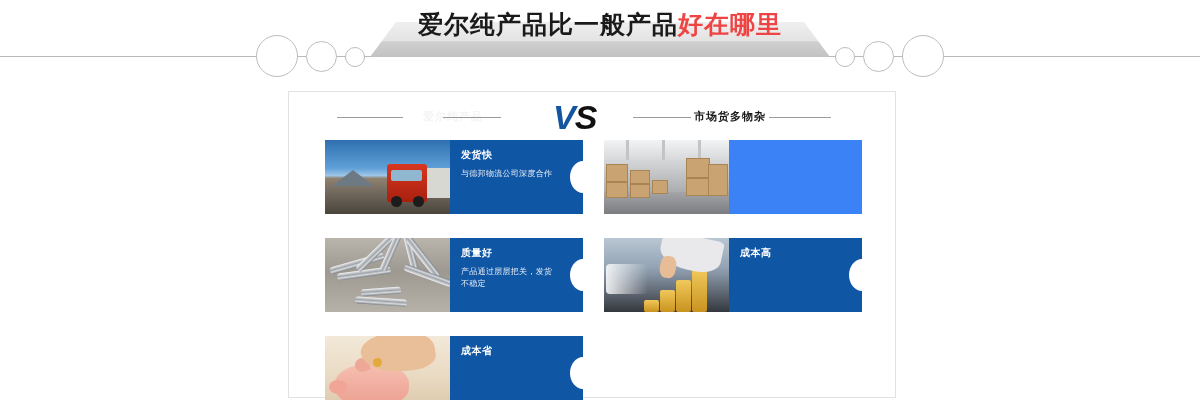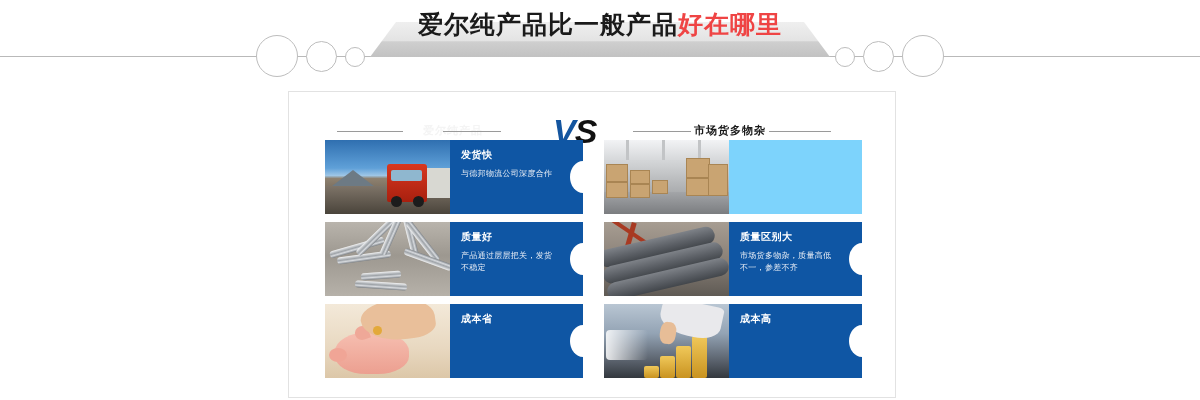--- a/index.html
+++ b/index.html
@@ -46,21 +46,21 @@
   .banner-title .hl{color:#ef4444;}
 
   
   .panel{
     position:absolute;left:288px;top:91px;width:608px;height:307px;
     border:1px solid #e2e2e2;background:#ffffff;box-sizing:border-box;
   }
 
   
   .vsbar{
-    position:absolute;left:288px;top:96px;width:608px;height:44px;margin-top:14px;
+    position:absolute;left:288px;top:96px;width:608px;height:44px;
   }
   .rule{
     position:absolute;height:1px;background:#9a9a9a;top:21px;
   }
   .rule.l1{left:49px;width:66px;}
   .rule.l2{left:155px;width:58px;}
   .rule.r1{left:345px;width:58px;}
   .rule.r2{left:481px;width:62px;}
   .left-label{
     position:absolute;left:115px;top:13px;width:100px;
@@ -82,22 +82,22 @@
 
   
   .grid{
     position:absolute;left:325px;top:140px;width:537px;height:244px;
   }
   .col{position:absolute;top:0;width:258px;}
   .col.left{left:0;}
   .col.right{left:279px;}
 
   .card{
-    position:relative;width:258px;height:74px;margin-bottom:8px;
-    display:flex;overflow:hidden;background:#7dd3fc;
+    position:relative;width:258px;height:74px;margin-bottom:24px;
+    display:flex;overflow:hidden;background:#3b82f6;
   }
   .card .thumb{
     width:125px;height:74px;flex:0 0 125px;position:relative;overflow:hidden;
   }
   .card .body{
     flex:1 1 auto;position:relative;background:#0f56a4;
     padding:9px 26px 0 11px;box-sizing:border-box;
   }
   .card .ttl{
     font-size:10px;font-weight:bold;color:#ffffff;line-height:12px;
@@ -298,36 +298,20 @@
           <b style="left:26px;top:30px;width:20px;height:14px"></b>
           <b style="left:26px;top:44px;width:20px;height:14px"></b>
           <b style="left:82px;top:18px;width:24px;height:20px"></b>
           <b style="left:82px;top:38px;width:24px;height:18px"></b>
           <b style="left:104px;top:24px;width:20px;height:32px"></b>
           <b style="left:48px;top:40px;width:16px;height:14px"></b>
         </div>
       </div>
     </div>
 
-    <div class="card">
-      <div class="thumb">
-        <div class="pic p-bigpipe">
-          <s></s>
-            <s></s>
-          <u></u>
-            <u></u>
-            <u></u>
-        </div>
-      </div>
-      <div class="body">
-        <div class="ttl">质量区别大</div>
-        <div class="desc">市场货多物杂，质量高低不一，参差不齐</div>
-        <div class="notch"></div>
-      </div>
-    </div>
 
     <div class="card">
       <div class="thumb">
         <div class="pic p-coins">
           <span class="glow"></span>
           <em></em>
             <em></em>
             <em></em>
             <em></em>
           <span class="harm"></span>

